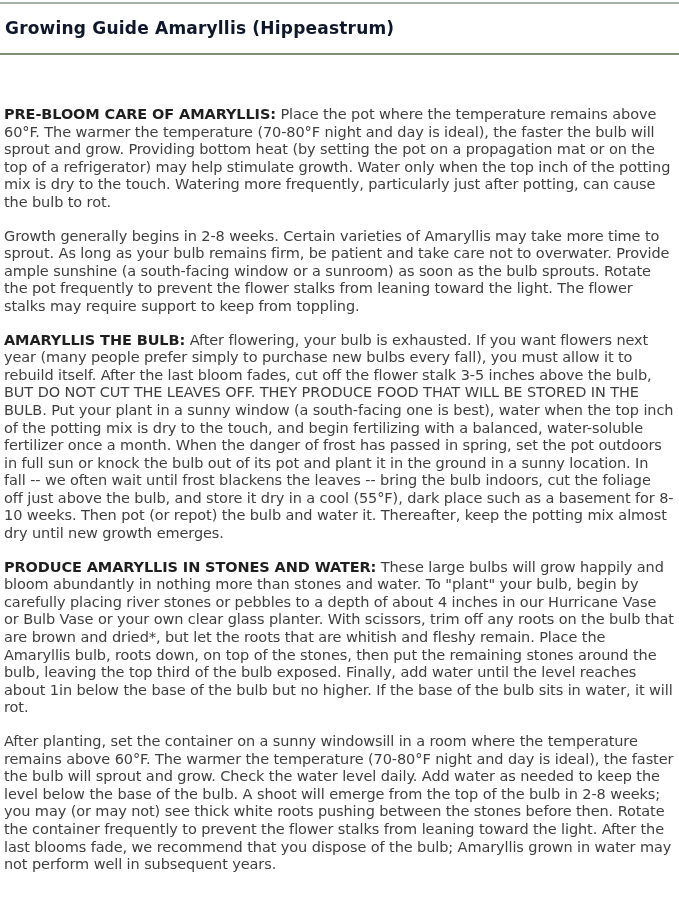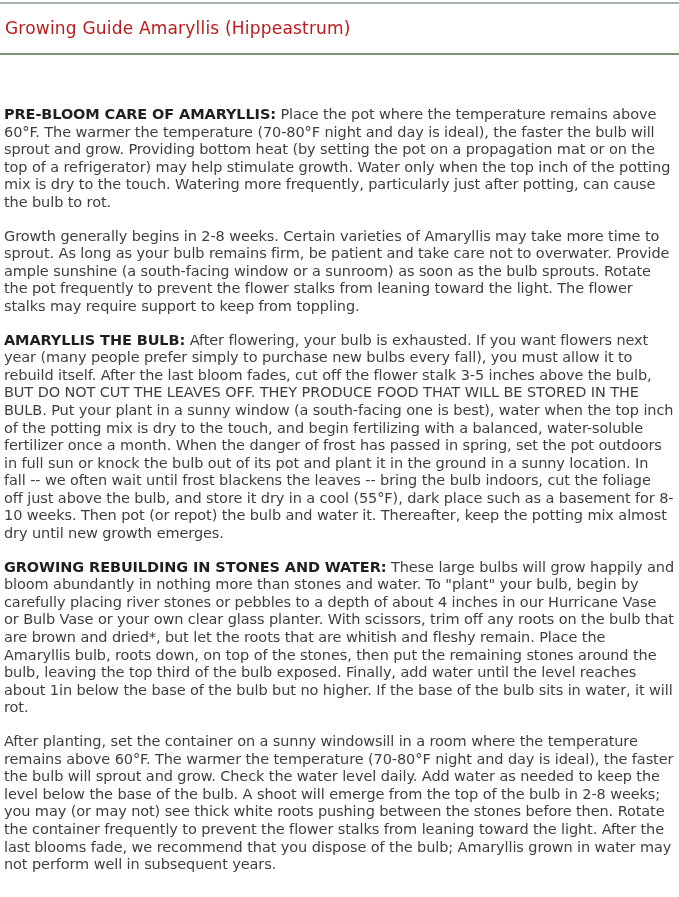--- a/index.html
+++ b/index.html
@@ -16,22 +16,22 @@
     -webkit-font-smoothing: antialiased;
   }
   .top-rule {
     height: 0;
     border-top: 2px solid #a9b2a9;
     margin-top: 2px;
   }
   .page-title {
     margin: 13px 5px 0 5px;
     font-size: 17px;
-    font-weight: 400;
-    color: #b91c1c;
+    font-weight: 700;
+    color: #0f172a;
     letter-spacing: 0.2px;
     line-height: 22px;
   }
   .title-divider {
     height: 0;
     border: none;
     border-top: 2px solid #7d9178;
     margin: 14px 0 0 0;
   }
   .content {
@@ -63,18 +63,18 @@
 <div class="content">
 
   <p class="para first"><strong>PRE-BLOOM CARE OF AMARYLLIS:</strong>
     <span>Place the pot where the temperature remains above 60°F. The warmer the temperature (70-80°F night and day is ideal), the faster the bulb will sprout and grow. Providing bottom heat (by setting the pot on a propagation mat or on the top of a refrigerator) may help stimulate growth. Water only when the top inch of the potting mix is dry to the touch. Watering more frequently, particularly just after potting, can cause the bulb to rot.</span></p>
 
   <p class="para"><span>Growth generally begins in 2-8 weeks. Certain varieties of Amaryllis may take more time to sprout. As long as your bulb remains firm, be patient and take care not to overwater. Provide ample sunshine (a south-facing window or a sunroom) as soon as the bulb sprouts. Rotate the pot frequently to prevent the flower stalks from leaning toward the light. The flower stalks may require support to keep from toppling.</span></p>
 
   <p class="para"><strong>AMARYLLIS THE BULB:</strong>
     <span>After flowering, your bulb is exhausted. If you want flowers next year (many people prefer simply to purchase new bulbs every fall), you must allow it to rebuild itself. After the last bloom fades, cut off the flower stalk 3-5 inches above the bulb, BUT DO NOT CUT THE LEAVES OFF. THEY PRODUCE FOOD THAT WILL BE STORED IN THE BULB. Put your plant in a sunny window (a south-facing one is best), water when the top inch of the potting mix is dry to the touch, and begin fertilizing with a balanced, water-soluble fertilizer once a month. When the danger of frost has passed in spring, set the pot outdoors in full sun or knock the bulb out of its pot and plant it in the ground in a sunny location. In fall -- we often wait until frost blackens the leaves -- bring the bulb indoors, cut the foliage off just above the bulb, and store it dry in a cool (55°F), dark place such as a basement for 8-10 weeks. Then pot (or repot) the bulb and water it. Thereafter, keep the potting mix almost dry until new growth emerges.</span></p>
 
-  <p class="para"><strong>GROWING REBUILDING IN STONES AND WATER:</strong>
+  <p class="para"><strong>PRODUCE AMARYLLIS IN STONES AND WATER:</strong>
     <span>These large bulbs will grow happily and bloom abundantly in nothing more than stones and water. To "plant" your bulb, begin by carefully placing river stones or pebbles to a depth of about 4 inches in our Hurricane Vase or Bulb Vase or your own clear glass planter. With scissors, trim off any roots on the bulb that are brown and dried*, but let the roots that are whitish and fleshy remain. Place the Amaryllis bulb, roots down, on top of the stones, then put the remaining stones around the bulb, leaving the top third of the bulb exposed. Finally, add water until the level reaches about 1in below the base of the bulb but no higher. If the base of the bulb sits in water, it will rot.</span></p>
 
   <p class="para"><span>After planting, set the container on a sunny windowsill in a room where the temperature remains above 60°F. The warmer the temperature (70-80°F night and day is ideal), the faster the bulb will sprout and grow. Check the water level daily. Add water as needed to keep the level below the base of the bulb. A shoot will emerge from the top of the bulb in 2-8 weeks; you may (or may not) see thick white roots pushing between the stones before then. Rotate the container frequently to prevent the flower stalks from leaning toward the light. After the last blooms fade, we recommend that you dispose of the bulb; Amaryllis grown in water may not perform well in subsequent years.</span></p>
 
 </div>
 
 </body></html>

